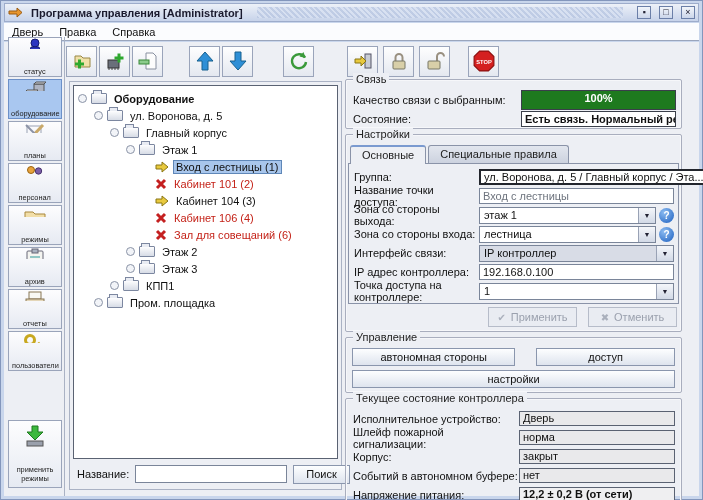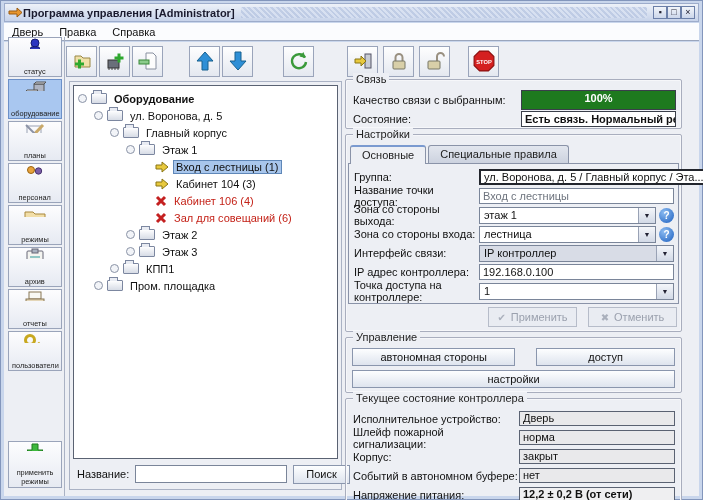--- a/index.html
+++ b/index.html
@@ -5,41 +5,41 @@
   * { box-sizing: border-box; margin: 0; padding: 0; }
   html,body { width:703px; height:500px; }
   body { font-family:"Liberation Sans","DejaVu Sans",sans-serif; font-size:11px; color:#111;
          background:#C9D6EC; position:relative; overflow:hidden; }
 
   
   .frame { position:absolute; inset:0; border:1px solid #8396BC; background:#C9D6EC; }
 
   .titlebar { position:absolute; left:3px; right:3px; top:2px; height:19px;
               background:linear-gradient(#EDF1F8,#C7D3EA); border:1px solid #9DACCB;
-              display:flex; align-items:center; padding:0 3px; gap:0; }
+              display:flex; align-items:center; padding:0 3px; gap:8px; }
   .titlebar .ttl { font-weight:bold; color:#1A1A2E; white-space:nowrap; }
   .titlebar .bumps { flex:1; height:11px; margin:0 6px;
         background:repeating-linear-gradient(45deg,#B9C7E2 0 2px,#D7E0F1 2px 4px); opacity:.8; }
   .wbtn { width:14px; height:13px; border:1px solid #6B7FA8; background:linear-gradient(#F2F5FA,#CBD6EA);
           display:flex; align-items:center; justify-content:center; font-size:9px; line-height:1; color:#223; }
 
   .menubar { position:absolute; left:3px; right:3px; top:22px; height:18px; background:#FBFCFE;
              border-bottom:1px solid #9AA5BC; display:flex; align-items:center; padding-left:8px; gap:16px; }
   .menuitem { color:#111; }
 
   .content { position:absolute; left:3px; right:3px; top:41px; bottom:3px; background:#EDEFF4; }
 
   
   .sidebar { position:absolute; left:1px; top:-5px; width:60px; bottom:0; border-right:1px solid #AAB2C4; }
   .sbtn { position:absolute; left:3px; width:54px; height:40px; border:1px solid #9AA4BA;
           background:linear-gradient(#FDFDFE,#E6EAF2); display:flex; flex-direction:column;
           align-items:center; justify-content:center; gap:18px; cursor:default; }
   .sbtn .slabel { font-size:8px; color:#222; white-space:nowrap; transform:scaleX(.92); }
   .sbtn.sel { background:#A9C7F0; border-color:#6C90C8; }
-  .sbtn.apply { height:47px; }
+  .sbtn.apply { height:68px; }
   .sbtn svg { display:block; }
 
   
   .toolbar { position:absolute; left:62px; top:1px; height:36px; display:flex; align-items:center; }
   .tbtn { width:31px; height:31px; border:1px solid #9AA4BA; background:linear-gradient(#FEFEFE,#E4E8F0);
           display:flex; align-items:center; justify-content:center; }
   .gap26{ margin-left:26px; } .gap30{ margin-left:30px; } .gap33{ margin-left:33px; }
   .gap18{ margin-left:18px; } .g2{ margin-left:2px; } .g5{ margin-left:5px; }
 
   
@@ -305,20 +305,27 @@
         </div>
         <div class="trow" style="padding-left:66px">
           <span class="hspace"></span>
           <svg width="14" height="12">
               <path d="M1 4h6V1l6 5-6 5V8H1z" fill="#E8C93E" stroke="#8A7614"></path>
             </svg>
           <span class="tlabel sel">Вход с лестницы (1)</span>
         </div>
         <div class="trow" style="padding-left:66px">
           <span class="hspace"></span>
+          <svg width="12" height="12">
+              <path d="M2 2l8 8M10 2l-8 8" stroke="#C42020" stroke-width="3"></path>
+            </svg>
+          <span class="tlabel red">Кабинет 101 (2)</span>
+        </div>
+        <div class="trow" style="padding-left:66px">
+          <span class="hspace"></span>
           <svg width="14" height="12">
               <path d="M1 4h6V1l6 5-6 5V8H1z" fill="#E8C93E" stroke="#8A7614"></path>
             </svg>
           <span class="tlabel">Кабинет 104 (3)</span>
         </div>
         <div class="trow" style="padding-left:66px">
           <span class="hspace"></span>
           <svg width="12" height="12">
               <path d="M2 2l8 8M10 2l-8 8" stroke="#C42020" stroke-width="3"></path>
             </svg>

